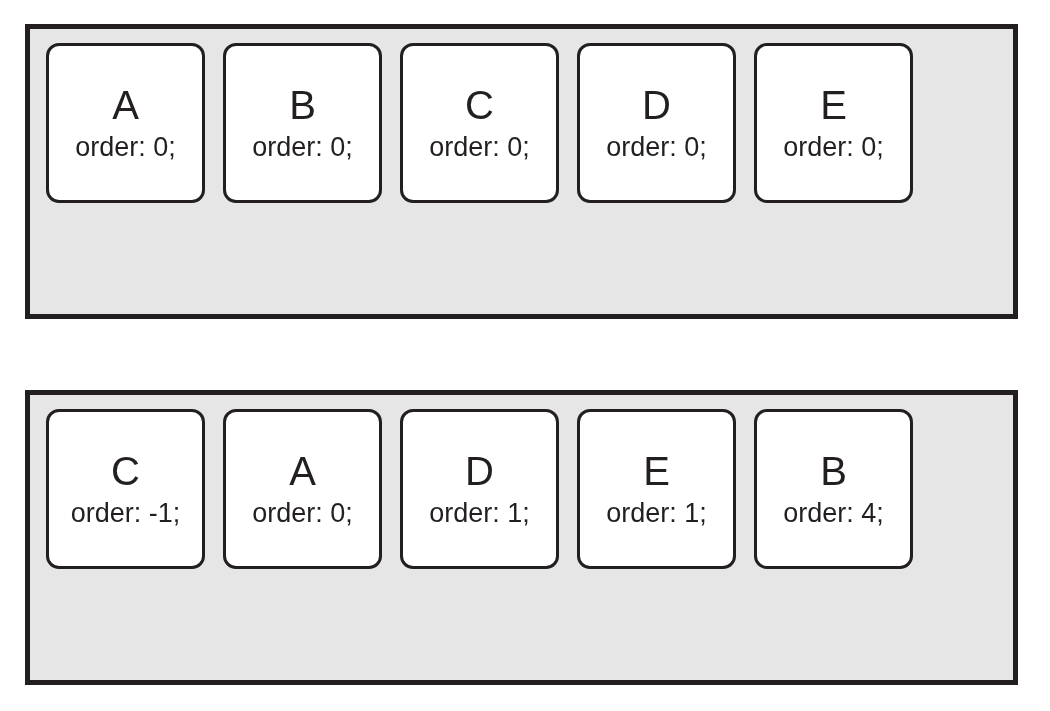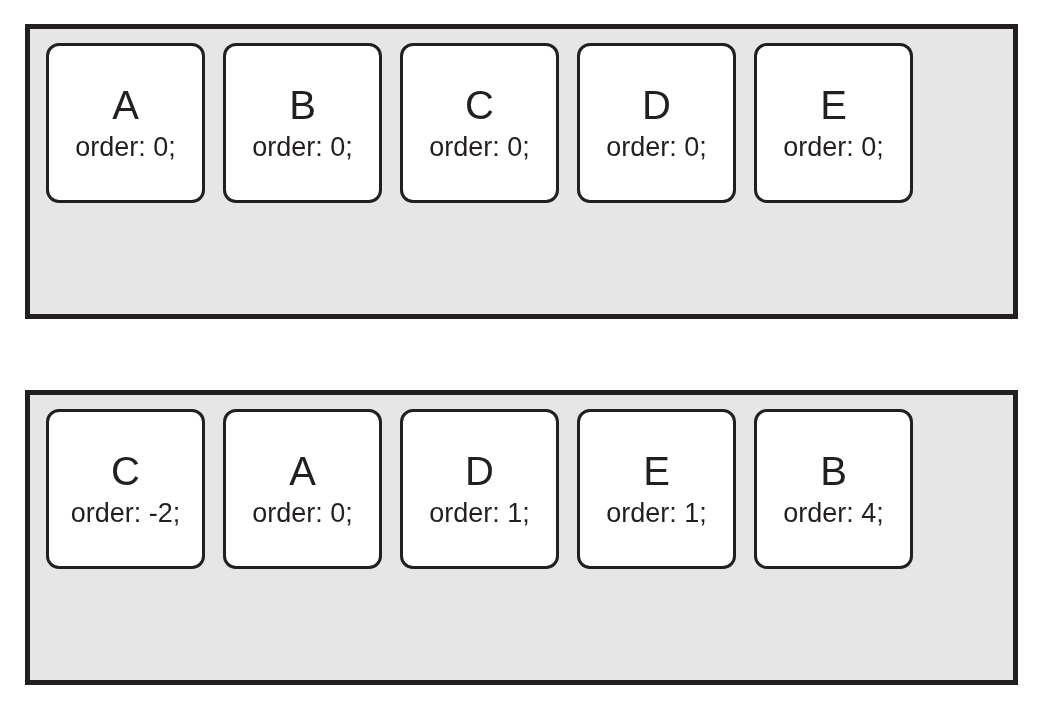--- a/index.html
+++ b/index.html
@@ -79,21 +79,21 @@
     </div>
     <div class="flex-item">
       <div class="item-label">E</div>
       <div class="item-decl">order: 0;</div>
     </div>
   </div>
 
   <div class="flex-container pos-bottom">
     <div class="flex-item">
       <div class="item-label">C</div>
-      <div class="item-decl">order: -2;</div>
+      <div class="item-decl">order: -1;</div>
     </div>
     <div class="flex-item">
       <div class="item-label">A</div>
       <div class="item-decl">order: 0;</div>
     </div>
     <div class="flex-item">
       <div class="item-label">D</div>
       <div class="item-decl">order: 1;</div>
     </div>
     <div class="flex-item">

